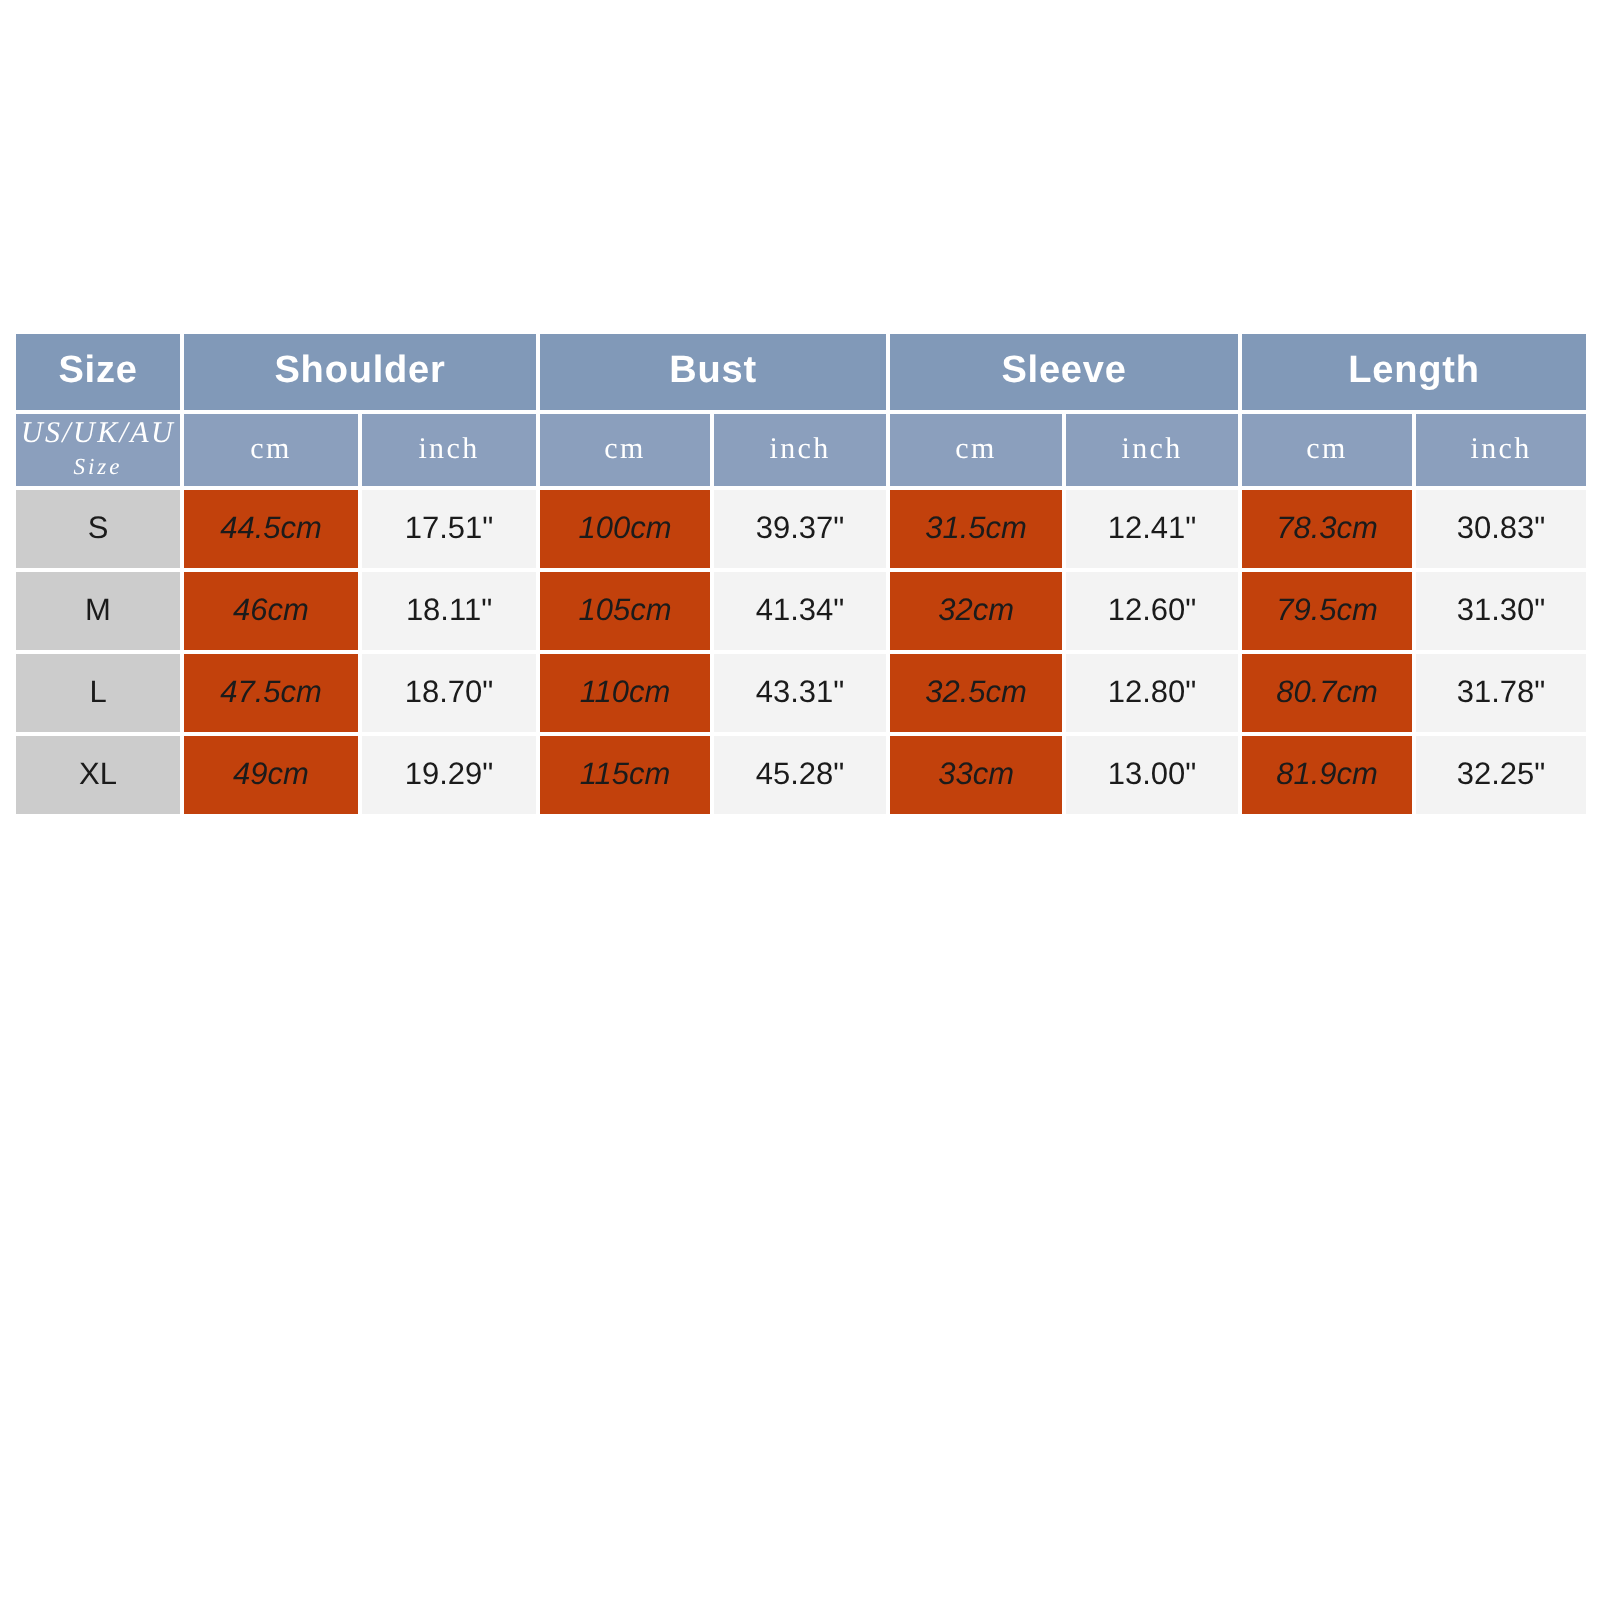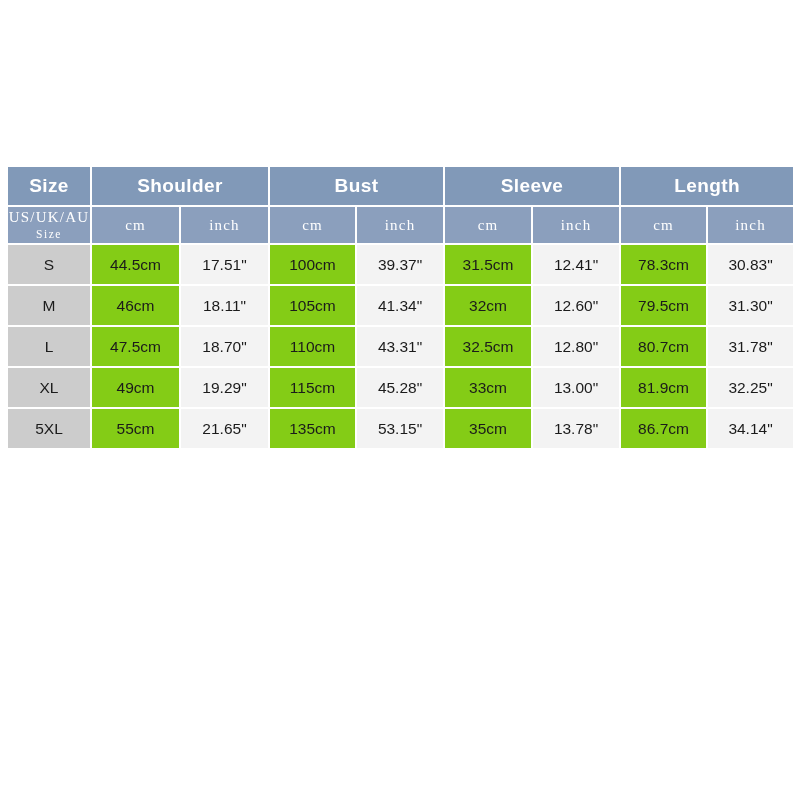--- a/index.html
+++ b/index.html
@@ -69,20 +69,21 @@
   th.size-head-main {
     background: #8199b8;
   }
 
   th.size-head-sub {
     background: #8b9fbd;
     font-family: "Liberation Serif", serif;
     font-size: 12.5px;
     line-height: 1.25;
     letter-spacing: 0.5px;
+    font-style: italic;
   }
 
   th.size-head-sub .sub-line2 {
     display: block;
     font-size: 11.5px;
     letter-spacing: 1.5px;
   }
 
   
   tbody td {
@@ -90,21 +91,22 @@
     font-size: 15.5px;
     color: #1b1b1b;
     font-family: "Liberation Sans", sans-serif;
   }
 
   td.cell-size {
     background: #cccccc;
   }
 
   td.cell-cm {
-    background: #84cc16;
+    background: #c2410c;
+    font-style: italic;
   }
 
   td.cell-inch {
     background: #f3f3f3;
   }
 
   
   tr > *:last-child {
     border-right: none;
   }
@@ -195,29 +197,18 @@
           <td class="cell-size">XL</td>
           <td class="cell-cm">49cm</td>
           <td class="cell-inch">19.29"</td>
           <td class="cell-cm">115cm</td>
           <td class="cell-inch">45.28"</td>
           <td class="cell-cm">33cm</td>
           <td class="cell-inch">13.00"</td>
           <td class="cell-cm">81.9cm</td>
           <td class="cell-inch">32.25"</td>
         </tr>
-        <tr>
-          <td class="cell-size">5XL</td>
-          <td class="cell-cm">55cm</td>
-          <td class="cell-inch">21.65"</td>
-          <td class="cell-cm">135cm</td>
-          <td class="cell-inch">53.15"</td>
-          <td class="cell-cm">35cm</td>
-          <td class="cell-inch">13.78"</td>
-          <td class="cell-cm">86.7cm</td>
-          <td class="cell-inch">34.14"</td>
-        </tr>
       </tbody>
 
     </table>
   </div>
 
 </div>
 
 </body></html>

